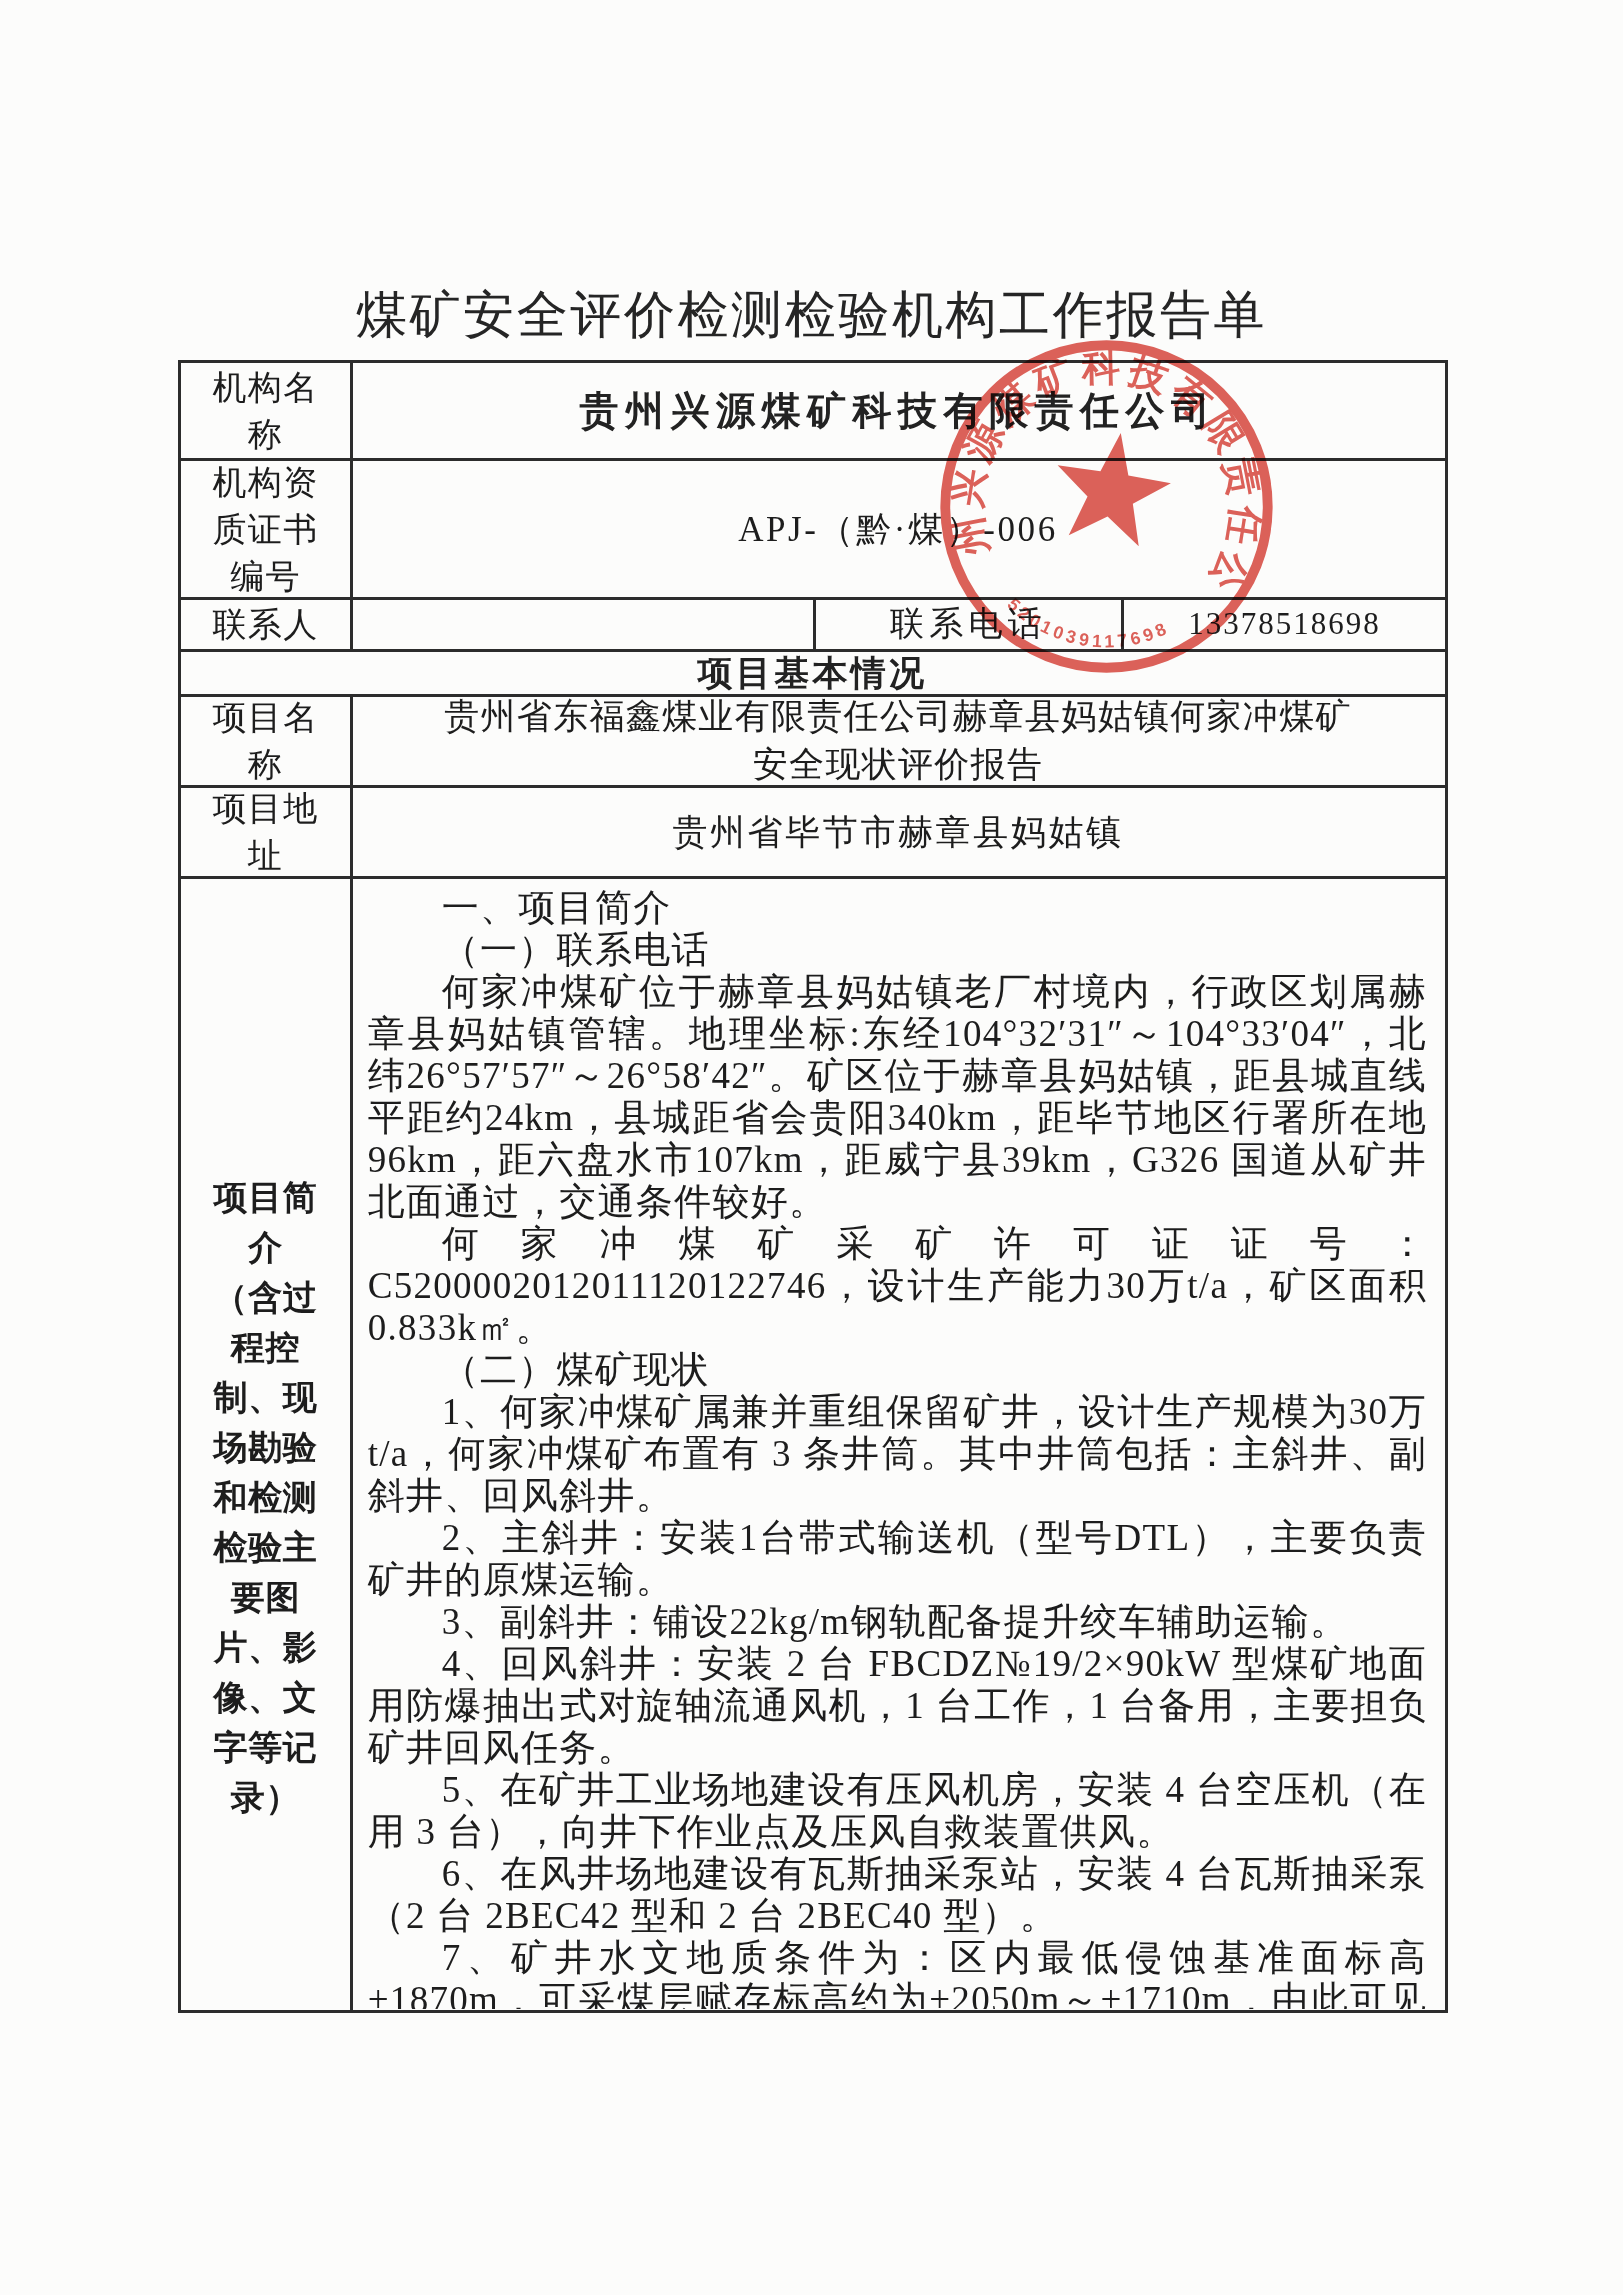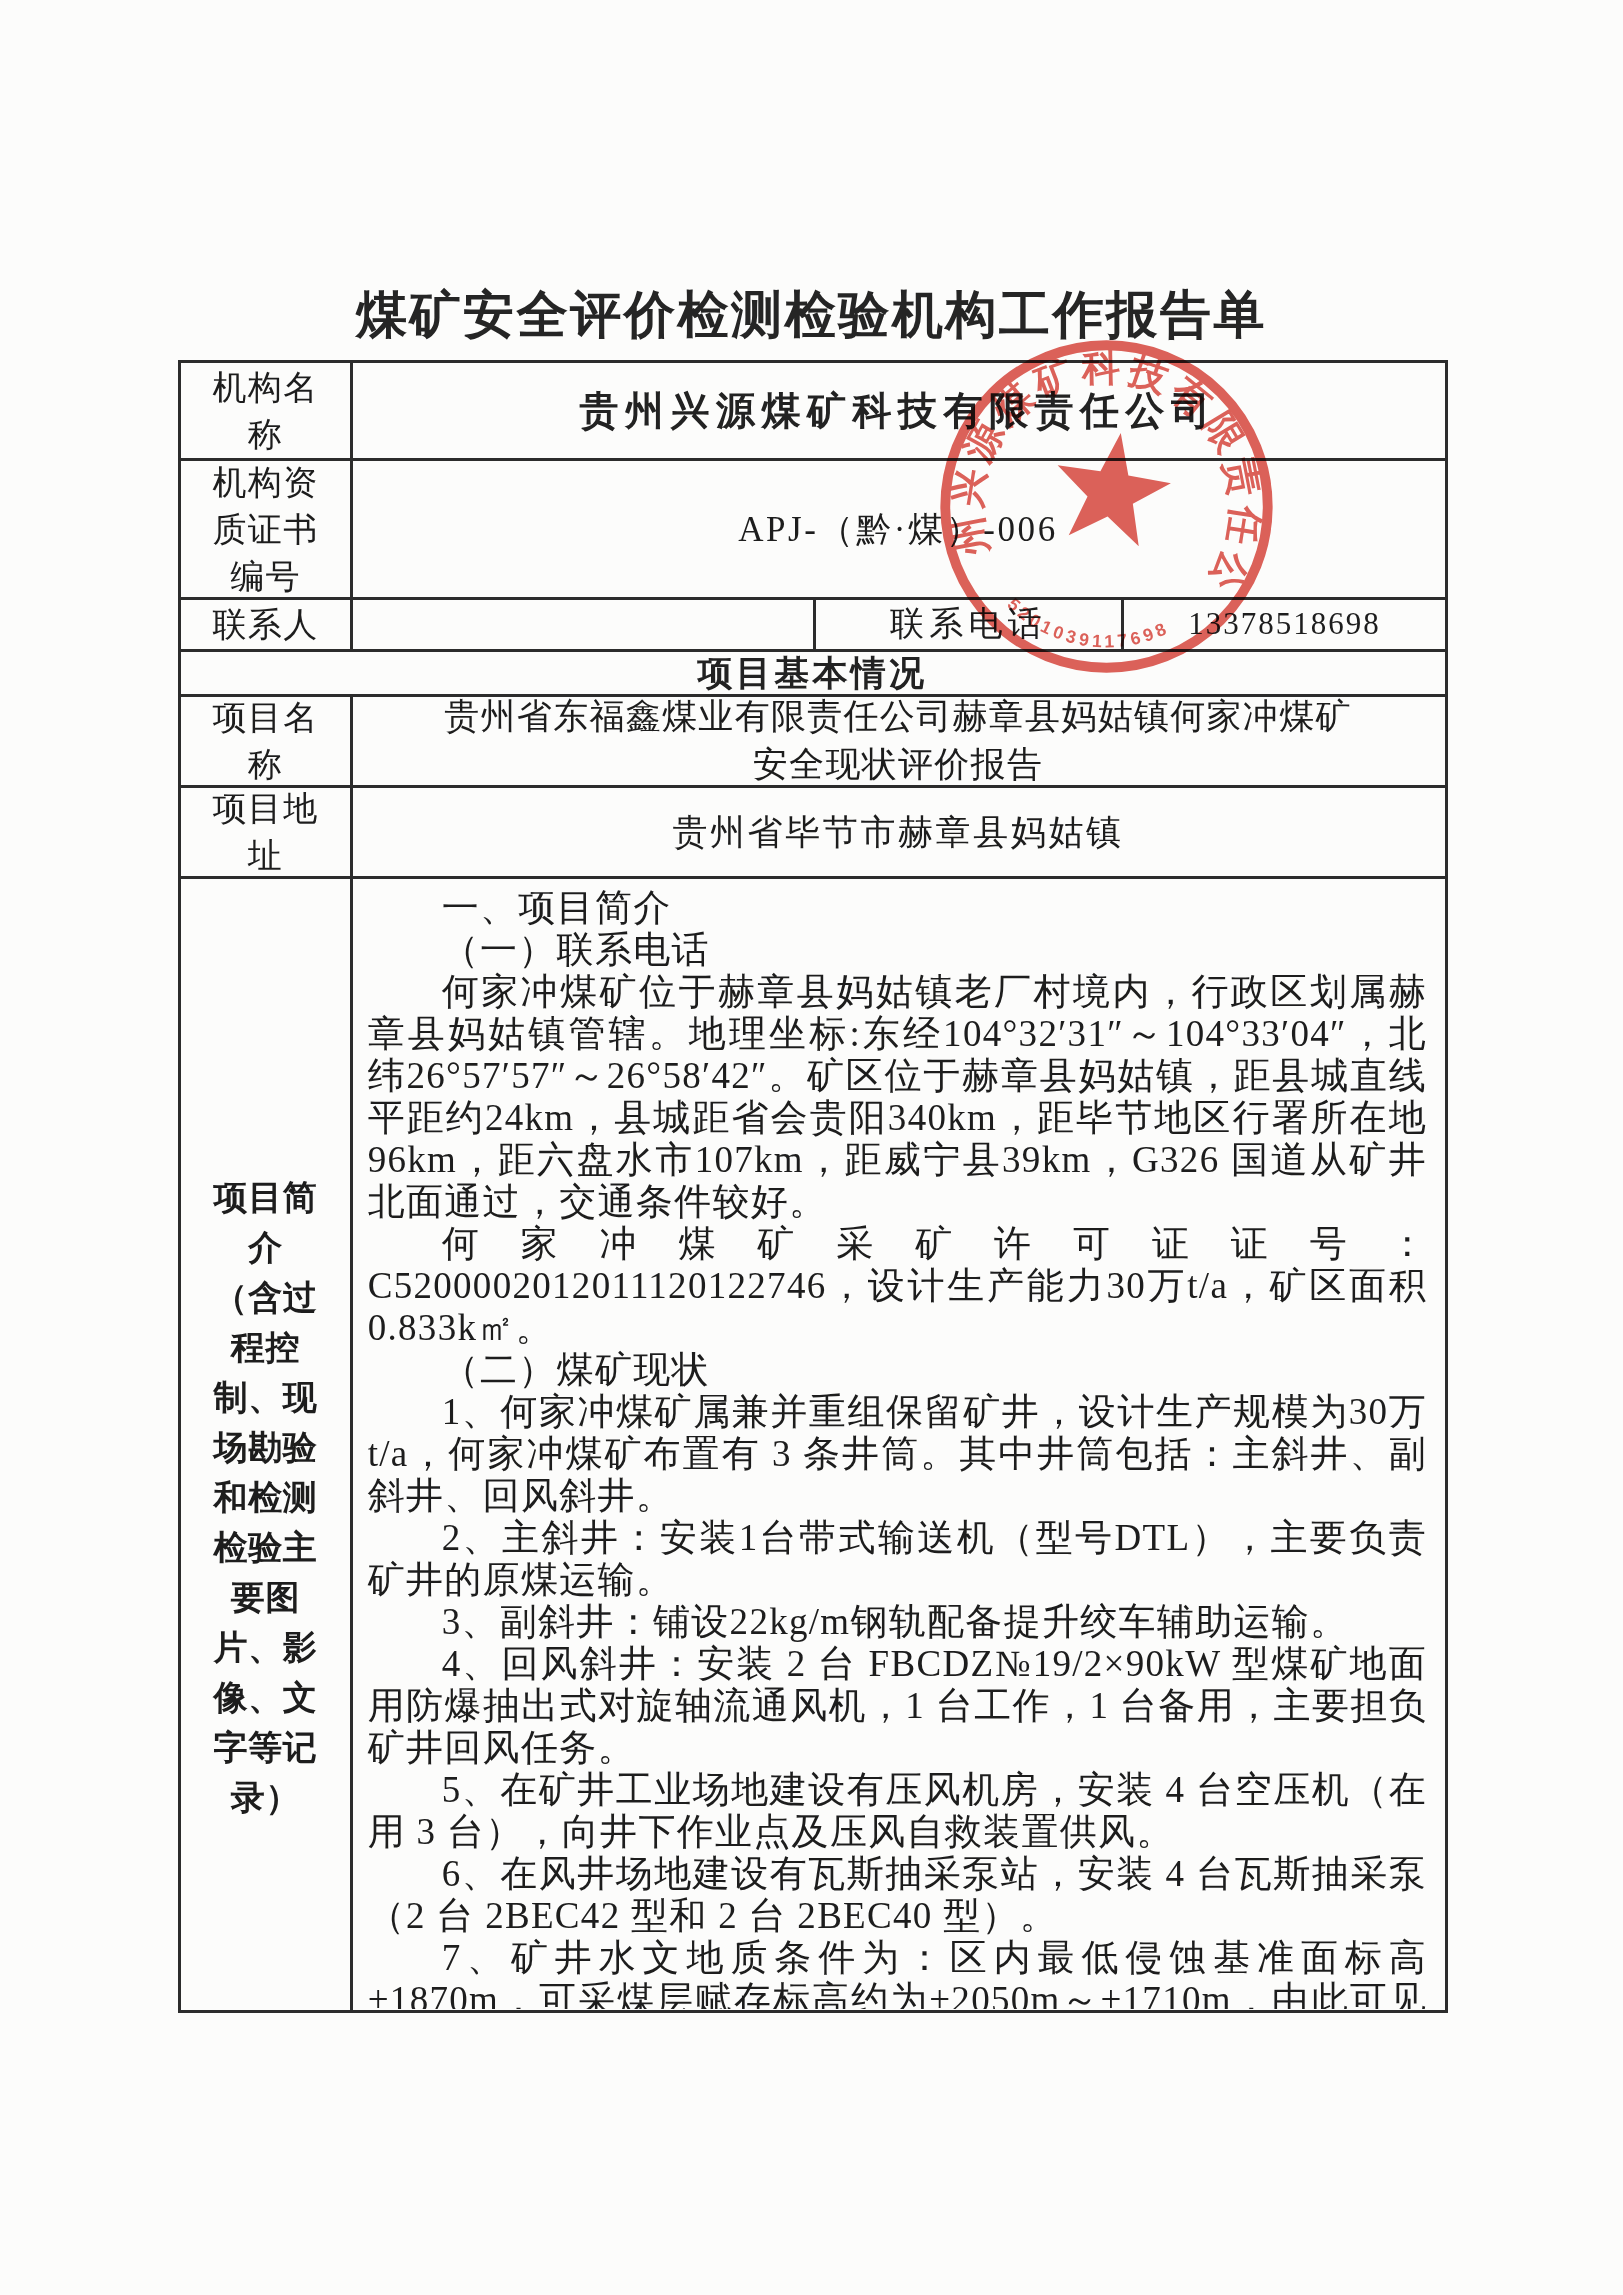--- a/index.html
+++ b/index.html
@@ -6,21 +6,21 @@
   .page {
     position:relative; width:1623px; height:2295px;
     background:#fcfcfb; overflow:hidden;
     font-family:"Liberation Serif","DejaVu Serif",serif;
     color:#1d1d1d;
   }
   .doc-title {
     position:absolute; top:281px; left:0; width:100%;
     margin:0; text-align:center;
     font-family:"Liberation Sans","DejaVu Sans",sans-serif;
-    font-weight:bold; font-size:51px; letter-spacing:2.6px; color:#252525;
+    font-weight:normal; font-size:51px; letter-spacing:2.6px; color:#252525;
   }
   .tbl {
     position:absolute; left:178px; top:360px; width:1270px; height:1653px;
     border:3.3px solid #2c2c2c; box-sizing:border-box;
   }
   .hl { position:absolute; left:0; width:100%; height:2.6px; background:#2c2c2c; }
   .vl { position:absolute; width:2.6px; background:#2c2c2c; }
   .cell {
     position:absolute; box-sizing:border-box;
     display:flex; align-items:center; justify-content:center;

